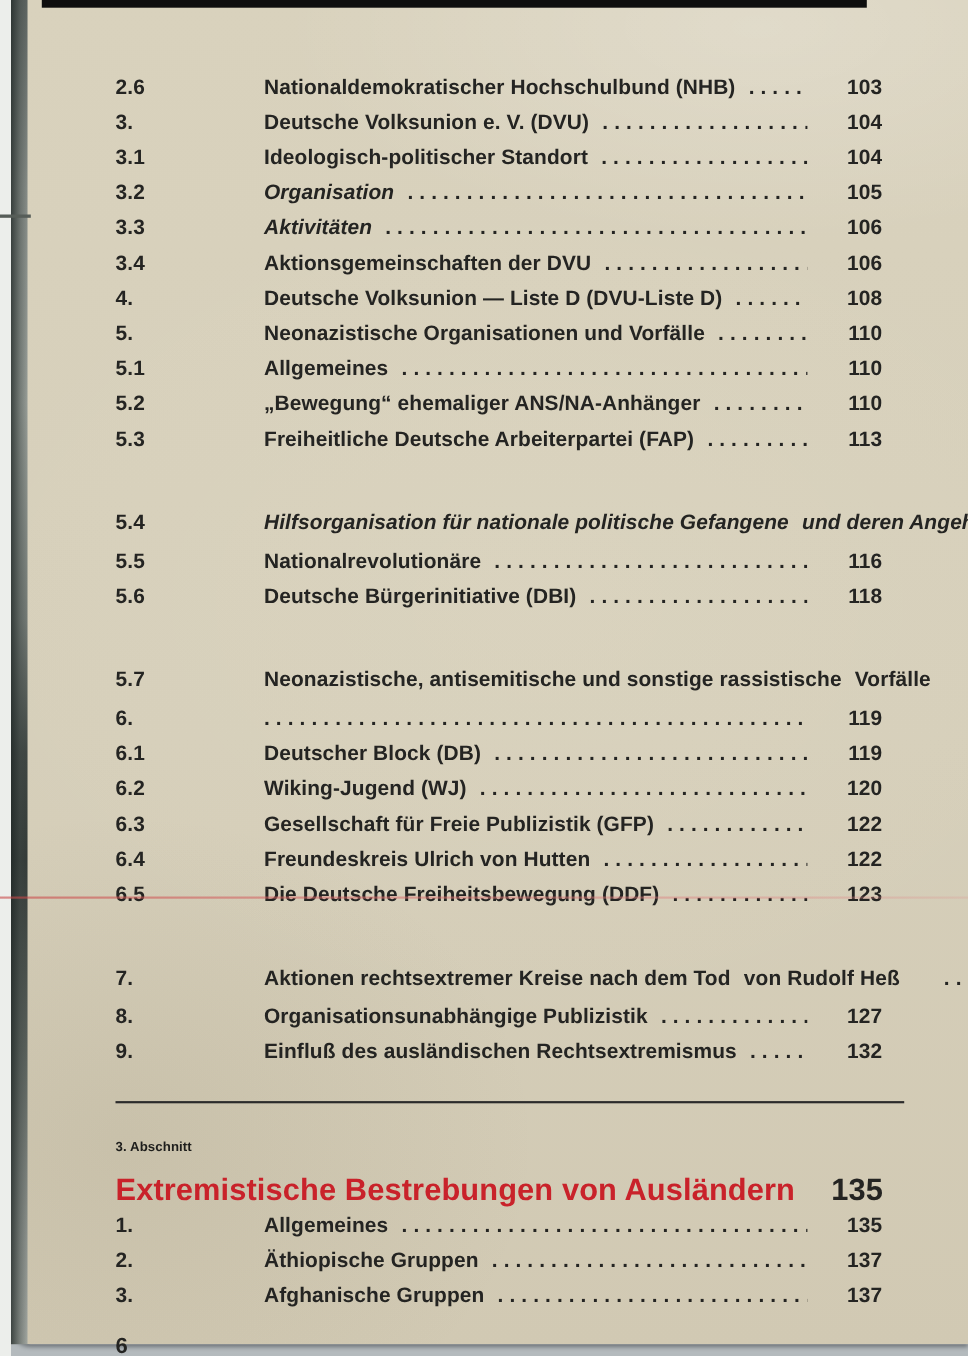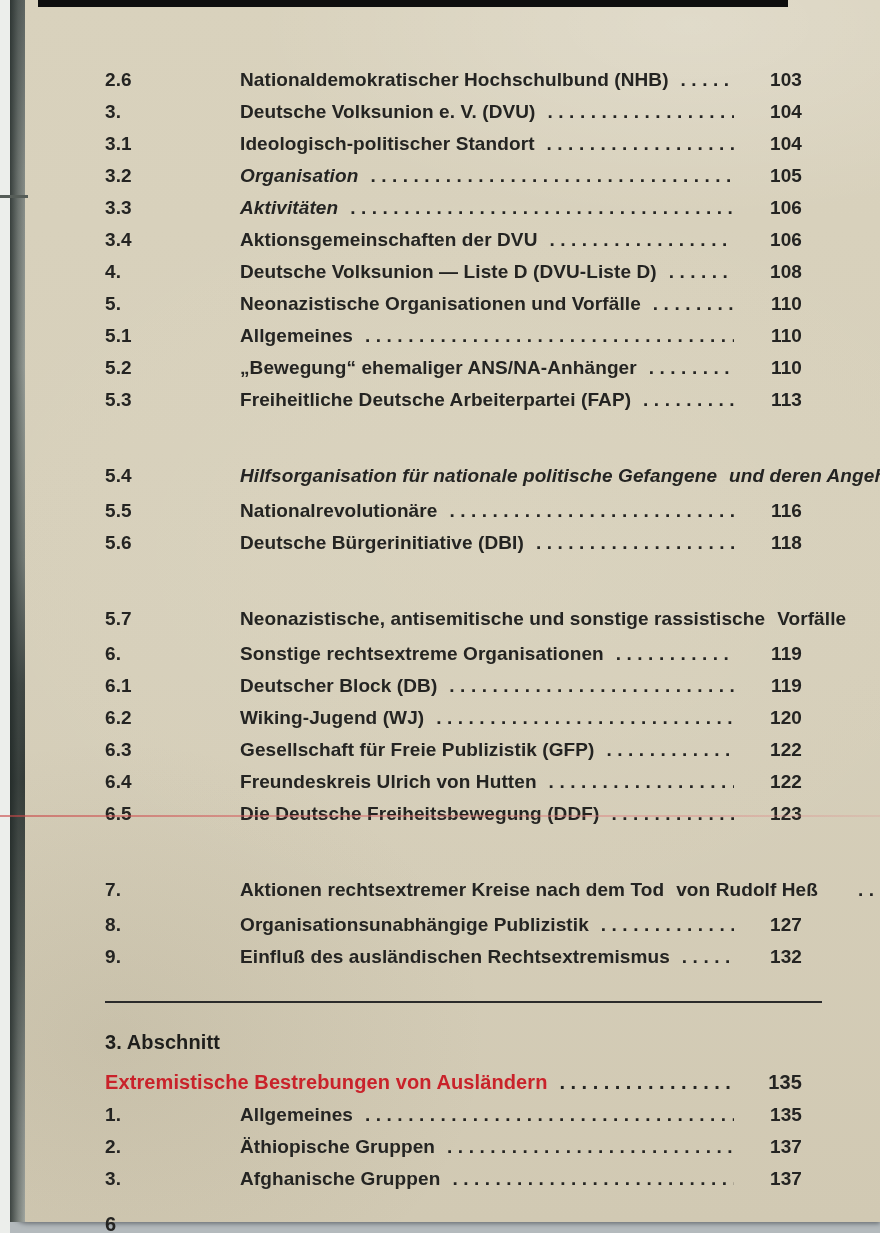--- a/index.html
+++ b/index.html
@@ -56,22 +56,22 @@
     flex:1 1 auto; min-width:0; overflow:hidden; white-space:nowrap;
     letter-spacing:5.5px; margin-right:10px; color:#242422;
   }
   .dots::after { content:"......................................................................................"; }
   .pg { flex:0 0 58px; text-align:right; padding-right:20px; }
   .two { padding:3px 0; }
   .two .tcol { flex:1 1 auto; min-width:0; display:flex; flex-direction:row;margin-top:44px; }
   .two .l1 { line-height:26px; }
   .two .l2 { display:flex; align-items:baseline; line-height:26px;gap:28px; }
   .divider { height:2px; background:#2b2b2b; margin-top:28px; }
-  .kicker { margin-top:26px; line-height:26px; font-size:20px; color:#1e1e1c; }
-  .heading-row { margin-top:10px; line-height:34px; font-size:20px; }
+  .kicker { margin-top:26px; line-height:26px; font-size:12px; color:#1e1e1c; }
+  .heading-row { margin-top:10px; line-height:34px; font-size:28px; }
   .red { color:#c9222a; }
   .footer-num { margin-top:16px; font-size:20px; line-height:26px; }
 </style>
 </head>
 <body>
 
 <div class="white-strip"></div>
 <div class="sheet"></div>
 <div class="gutter"></div>
 <div class="top-bar"></div>
@@ -179,21 +179,20 @@
       <div class="l2">
         <span class="t">Vorfälle</span>
         <span class="dots"></span>
         <span class="pg">119</span>
       </div>
     </div>
   </div>
 
   <div class="row">
     <span class="num">6.</span>
-    <span class="t">Sonstige rechtsextreme Organisationen</span>
     <span class="dots"></span>
     <span class="pg">119</span>
   </div>
   <div class="row">
     <span class="num">6.1</span>
     <span class="t">Deutscher Block (DB)</span>
     <span class="dots"></span>
     <span class="pg">119</span>
   </div>
   <div class="row">

